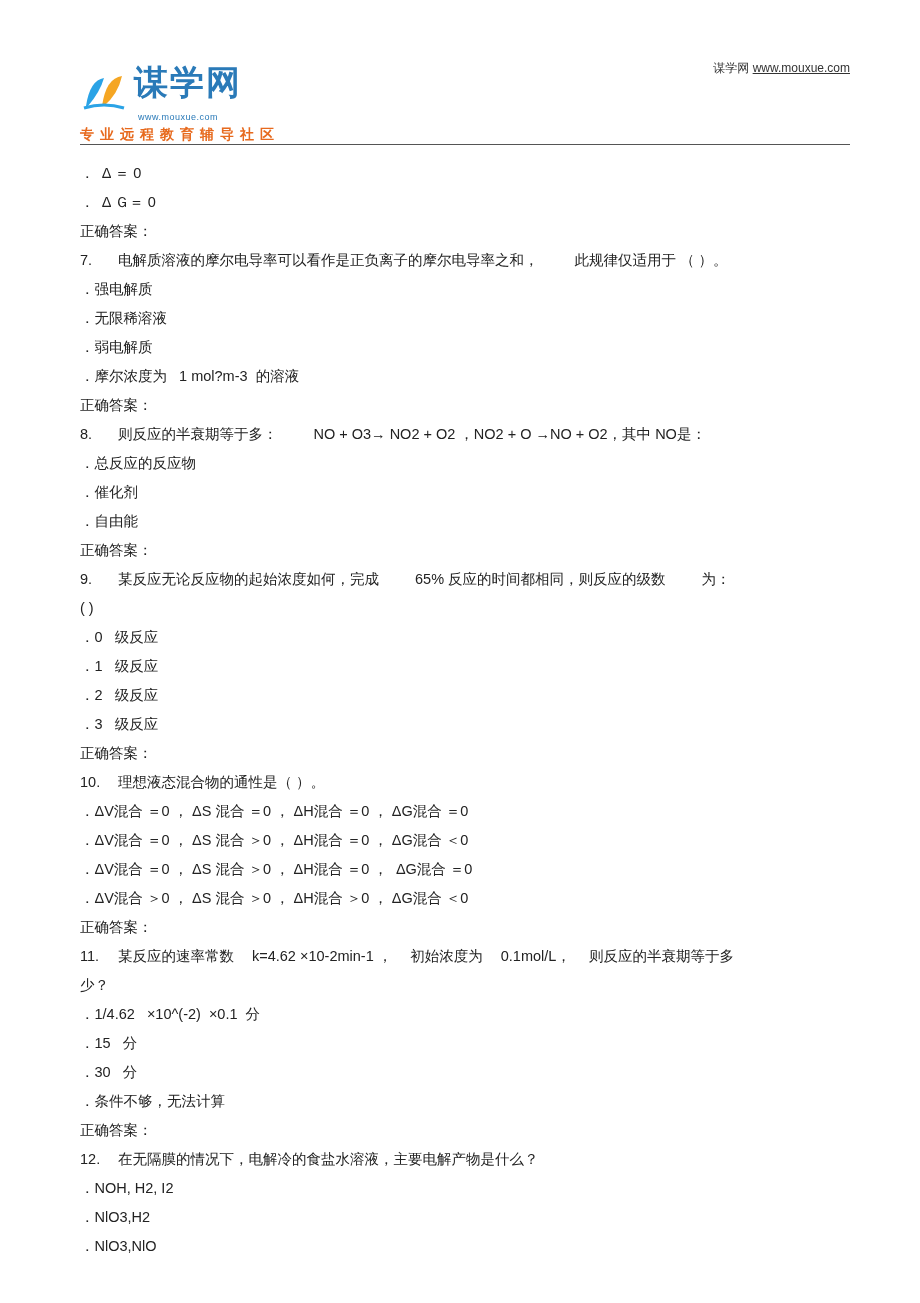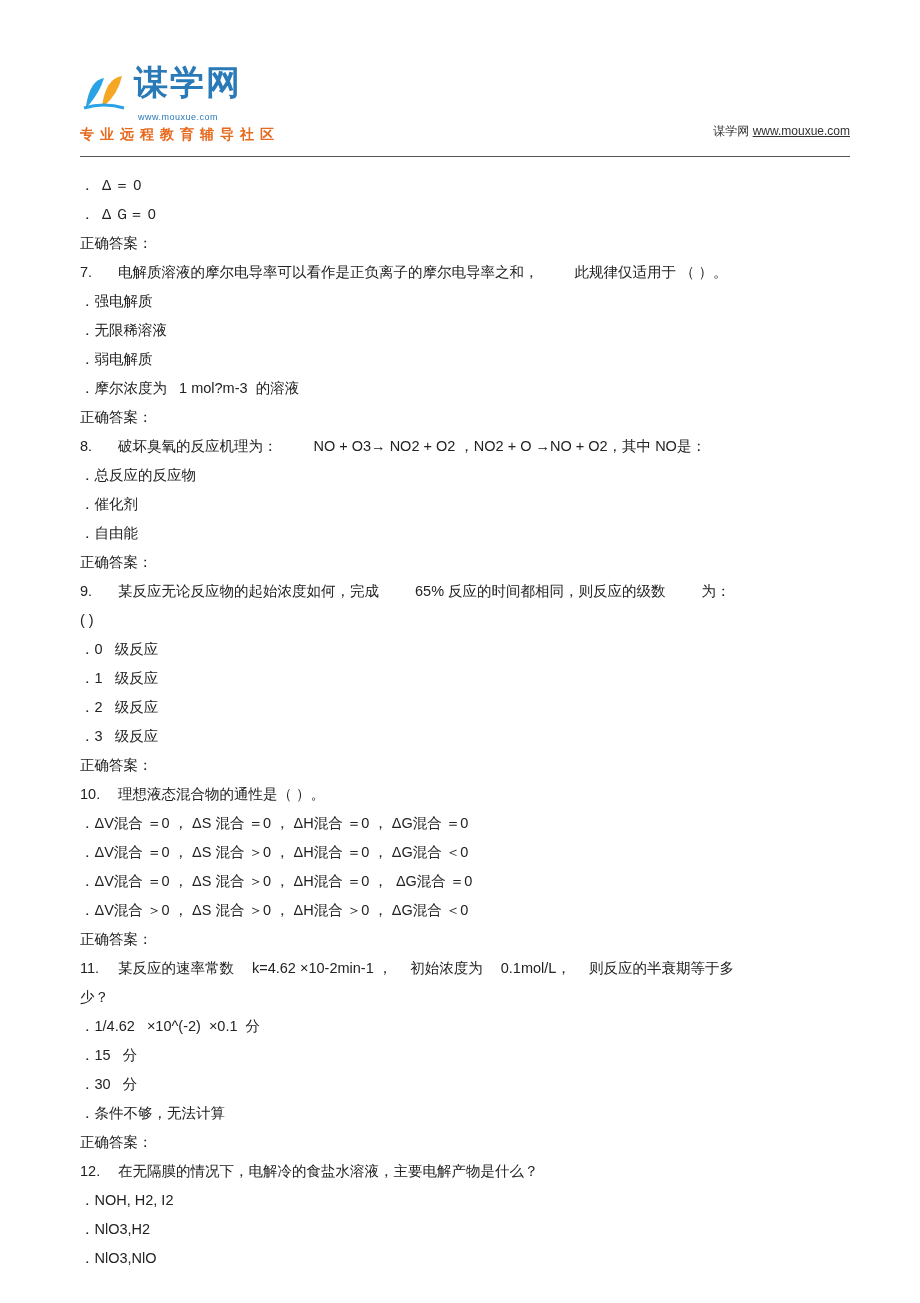--- a/index.html
+++ b/index.html
@@ -8,24 +8,23 @@
     background: #ffffff;
     font-family: "Microsoft YaHei", "SimSun", Arial, sans-serif;
     width: 920px;
   }
   .page {
     padding: 60px 70px 60px 80px;
     box-sizing: border-box;
   }
   .header {
     display: flex;
-    align-items: flex-end;
     justify-content: space-between;
     border-bottom: 1.5px solid #555;
-    padding-bottom: 12px;
+    padding-bottom: 0;
     margin-bottom: 14px;
   }
   .logo-block {
     display: flex;
     flex-direction: column;
     align-items: flex-start;
   }
   .logo-row {
     display: flex;
     align-items: center;
@@ -121,21 +120,21 @@
           <span class="q-num">7.</span>
           <span class="q-body"><span>电解质溶液的摩尔电导率可以看作是正负离子的摩尔电导率之和，</span><span class="gap-m"></span><span>此规律仅适用于 （  ）。</span></span>
         </div>
         <div class="line">．强电解质</div>
         <div class="line">．无限稀溶液</div>
         <div class="line">．弱电解质</div>
         <div class="line">．摩尔浓度为   1 mol?m-3  的溶液</div>
         <div class="line">正确答案：</div>
         <div class="q-line">
           <span class="q-num">8.</span>
-          <span class="q-body"><span>破坏臭氧的反应机理为：</span><span class="gap-m"></span><span>NO + O3→ NO2 + O2 ，NO2 + O   →NO + O2，其中  NO是：</span></span>
+          <span class="q-body"><span>则反应的半衰期等于多：</span><span class="gap-m"></span><span>NO + O3→ NO2 + O2 ，NO2 + O   →NO + O2，其中  NO是：</span></span>
         </div>
         <div class="line">．总反应的反应物</div>
         <div class="line">．催化剂</div>
         <div class="line">．自由能</div>
         <div class="line">正确答案：</div>
         <div class="q-line">
           <span class="q-num">9.</span>
           <span class="q-body"><span>某反应无论反应物的起始浓度如何，完成</span><span class="gap-m"></span><span>65% 反应的时间都相同，则反应的级数</span><span class="gap-m"></span><span>为：</span></span>
         </div>
         <div class="line">( )</div>

